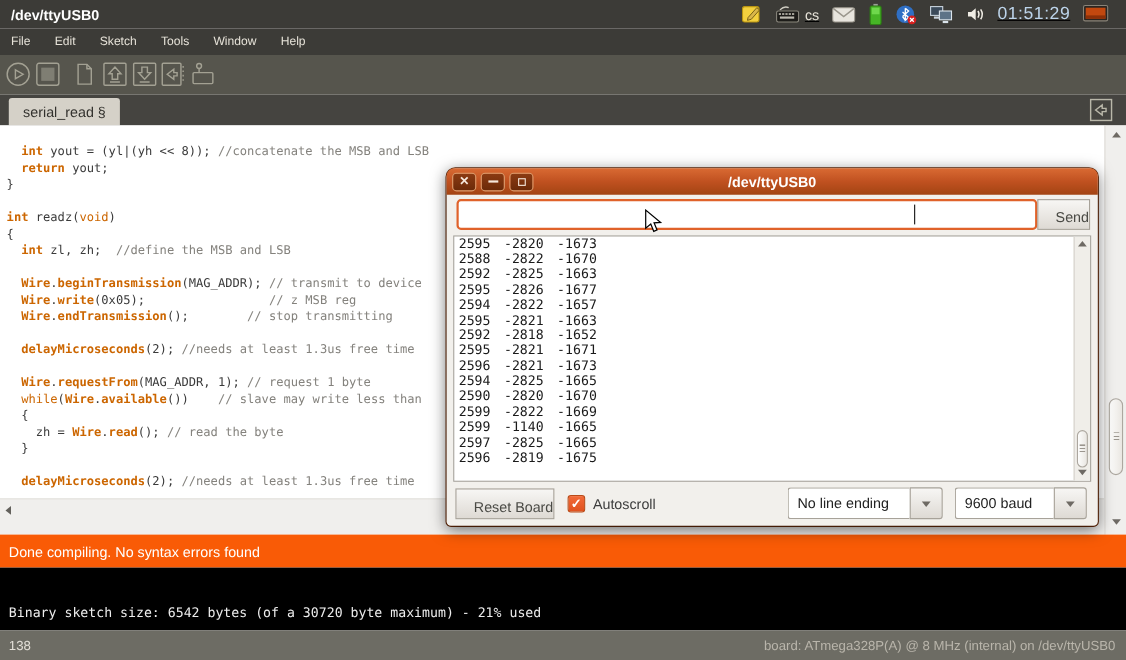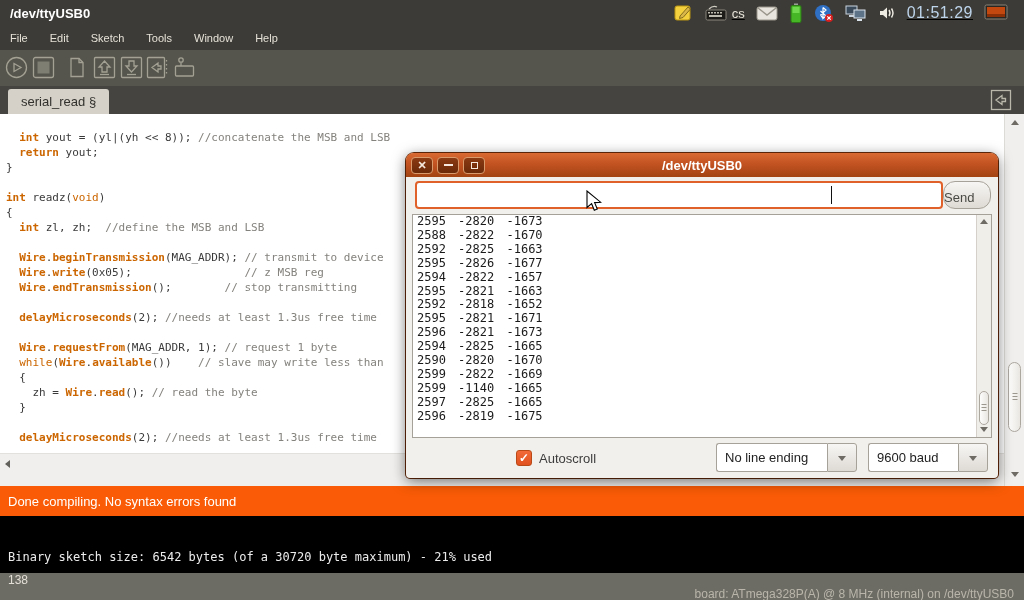--- a/index.html
+++ b/index.html
@@ -51,21 +51,21 @@
   .thumb .grip { position:absolute; left:50%; top:50%; width:5px; height:8px; transform:translate(-50%,-50%);
                  background:repeating-linear-gradient(180deg,#9b968e 0 1px,transparent 1px 3px); }
 
   
   .status-orange { position:absolute; left:0; top:486px; width:1024px; height:30px; background:#f95b06; color:#ffffff; font-size:13px; padding:8px 0 0 8px; }
 
   
   .console { position:absolute; left:0; top:516px; width:1024px; height:57px; background:#000000; color:#ececec; font-family:"DejaVu Sans Mono", monospace; font-size:12px; padding:34px 0 0 8px; }
 
   
-  .bottom-bar { position:absolute; left:0; top:573px; width:1024px; height:27px; background:#6d6c64; display:flex; align-items:flex-start;flex-direction:column; }
+  .bottom-bar { position:absolute; left:0; top:573px; width:1024px; height:27px; background:#6d6c64; display:flex; align-items:center; }
   .line-no { color:#e3dfd7; font-size:12px; padding-left:8px; }
   .board-info { margin-left:auto; color:#b9b5ab; font-size:12px; padding-right:10px; }
 
   
   .sm-window { position:absolute; left:406px; top:153px; width:592px; height:325px; border-radius:8px 8px 4px 4px;
                box-shadow:0 3px 14px rgba(0,0,0,0.55), 0 0 0 1px #6b2c0a; background:#f2f0ec; }
   .sm-titlebar { position:absolute; left:0; top:0; width:100%; height:24px; border-radius:7px 7px 0 0;
                  background:linear-gradient(180deg,#d96a33 0%, #c05120 50%, #a34413 100%);
                  display:flex; align-items:center; }
   .sm-title { position:absolute; left:0; right:0; text-align:center; color:#ffffff; font-weight:bold; font-size:13px; }
@@ -73,22 +73,22 @@
   .wbtn { width:22px; height:17px; border-radius:4px; border:1px solid #d99a6c;
           background:linear-gradient(180deg,#8a3a12,#6b2a09); color:#f6e8dc; font-size:11px; font-weight:bold;
           display:flex; align-items:center; justify-content:center; line-height:1; }
   .wbtn .sq { width:7px; height:7px; border:1px solid #f6e8dc; display:block; }
   .wbtn .mn { width:9px; height:2px; background:#f6e8dc; display:block; }
 
   .sm-body { position:absolute; left:0; top:24px; width:100%; height:301px; }
   .sm-input { position:absolute; left:9px; top:4px; width:528px; height:28px; background:#ffffff;
               border:2px solid #e0622a; border-radius:4px; font-size:13px; padding:0 8px; outline:none; color:#222; }
   .caret { position:absolute; left:425px; top:9px; width:1px; height:18px; background:#111; }
-  .btn { background:linear-gradient(180deg,#f7f6f4,#dedad4); border:1px solid #a7a299; border-radius:12px;
-         color:#4a4a45; font-size:13px; text-align:left; }
+  .btn { background:linear-gradient(180deg,#f7f6f4,#dedad4); border:1px solid #a7a299; border-radius:0;
+         color:#4a4a45; font-size:13px; text-align:right; }
   .sm-send { position:absolute; right:7px; top:4px; width:48px; height:28px; padding-top:5px; }
 
   .sm-output { position:absolute; left:6px; top:37px; width:580px; height:224px; background:#ffffff; border:1px solid #a5a199; overflow:hidden; }
   .serial-row { font-family:"DejaVu Sans Mono", monospace; font-size:12px; line-height:13.9px; color:#1a1a1a; padding-left:4px; white-space:pre; word-spacing:5px; }
   .sm-vscroll { position:absolute; right:0; top:0; width:15px; height:222px; background:#f0eee9; border-left:1px solid #d5d1ca; }
   .sm-vscroll .arr { left:3px; }
   .sm-vscroll .thumb { left:2px; width:10px; }
 
   .sm-reset { position:absolute; left:8px; top:267px; width:90px; height:28px; padding-top:5px; }
   .chkbox { position:absolute; left:110px; top:273px; width:16px; height:16px; border-radius:3px;
@@ -335,20 +335,21 @@
           </div>
         <div class="sm-vscroll">
           <span class="arr up" style="top:4px"></span>
           <div class="thumb" style="top:176px; height:34px;">
               <span class="grip"></span>
             </div>
           <span class="arr down" style="top:212px"></span>
         </div>
       </div>
 
+      <button class="btn sm-reset">Reset Board</button>
       <span class="chkbox">✓</span>
       <span class="chk-label">Autoscroll</span>
 
       <div class="combo combo1">
         <span class="field">No line ending</span>
         <span class="dd"></span>
       </div>
       <div class="combo combo2">
         <span class="field">9600 baud</span>
         <span class="dd"></span>

